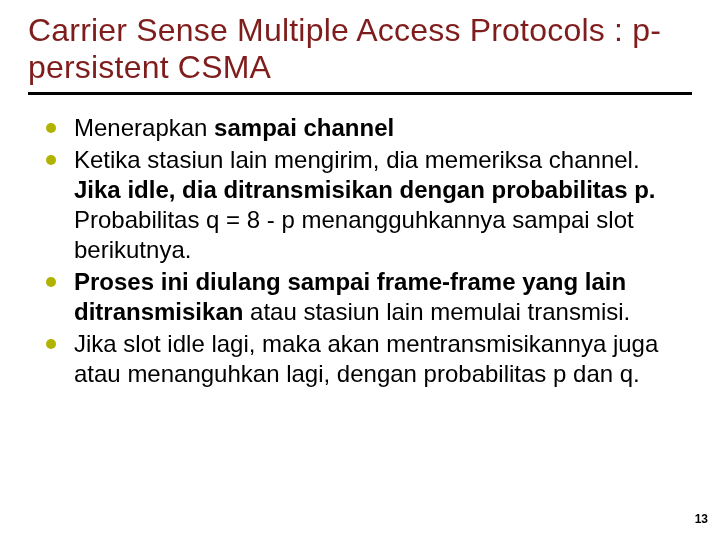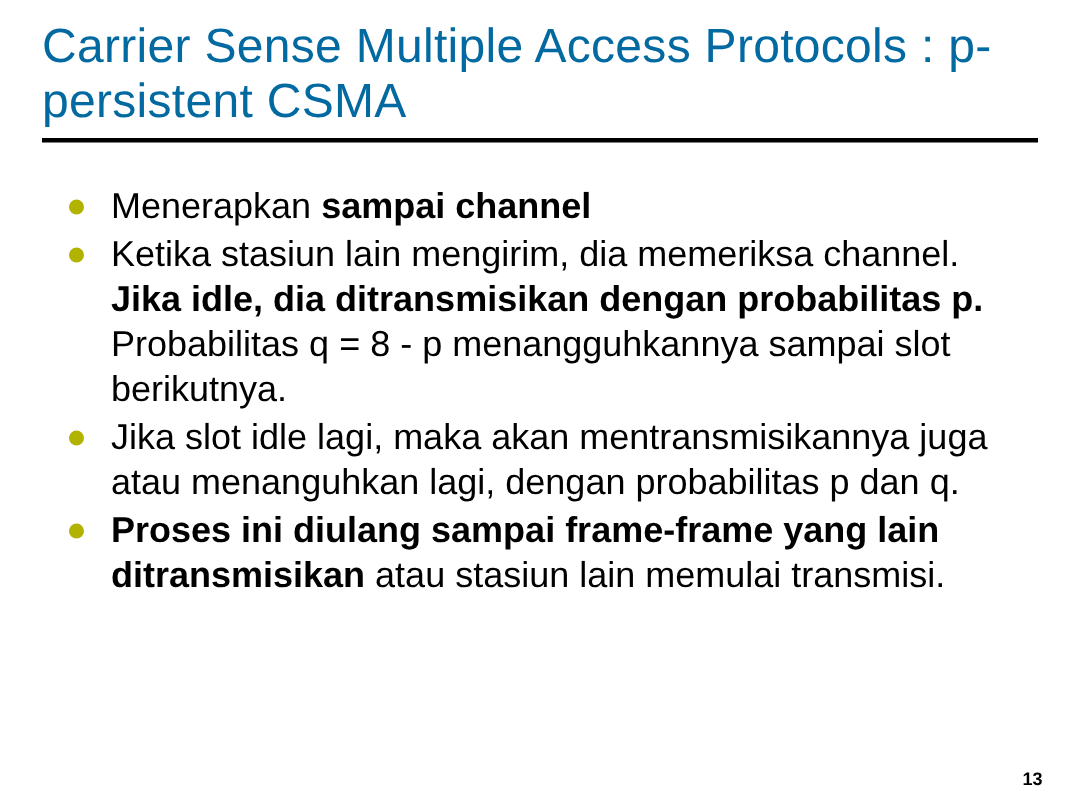--- a/index.html
+++ b/index.html
@@ -13,25 +13,25 @@
   }
   .slide {
     width: 100%;
     height: 100%;
     padding: 12px 28px 20px 28px;
     position: relative;
   }
   .title {
     font-size: 32px;
     font-weight: 400;
-    color: #0369a1;
+    color: #7f1d1d;
     line-height: 1.15;
     padding-bottom: 6px;
     border-bottom: 3px solid #000;
-    margin-bottom: 28px;
+    margin-bottom: 18px;
     letter-spacing: 0.2px;
   }
   .content {
     padding-left: 18px;
   }
   .bullet-row {
     display: flex;
     align-items: flex-start;
     margin-bottom: 2px;
   }
@@ -47,21 +47,21 @@
   .bullet-text {
     font-size: 24px;
     line-height: 1.25;
     color: #000;
     flex: 1;
   }
   .bullet-text .b { font-weight: 700; }
   .page-num {
     position: absolute;
     bottom: 14px;
-    right: 25px;
+    right: 12px;
     font-size: 12px;
     font-weight: 700;
     color: #000;
   }
 </style>
 </head>
 <body>
 
 <div class="slide">
   <h1 class="title">Carrier Sense Multiple Access Protocols : p-persistent CSMA</h1>
@@ -70,22 +70,22 @@
       <div class="bullet-row">
         <div class="bullet-dot"></div>
         <div class="bullet-text"><span>Menerapkan </span><span class="b">sampai channel</span></div>
       </div>
       <div class="bullet-row">
         <div class="bullet-dot"></div>
         <div class="bullet-text"><span>Ketika stasiun lain mengirim, dia memeriksa channel. </span><span class="b">Jika idle, dia ditransmisikan dengan probabilitas p. </span><span>Probabilitas q = 8 - p menangguhkannya sampai slot berikutnya.</span></div>
       </div>
       <div class="bullet-row">
         <div class="bullet-dot"></div>
-        <div class="bullet-text"><span>Jika slot idle lagi, maka akan mentransmisikannya juga atau menanguhkan lagi, dengan probabilitas p dan q.</span></div>
+        <div class="bullet-text"><span class="b">Proses ini diulang sampai frame-frame yang lain ditransmisikan </span><span>atau stasiun lain memulai transmisi.</span></div>
       </div>
       <div class="bullet-row">
         <div class="bullet-dot"></div>
-        <div class="bullet-text"><span class="b">Proses ini diulang sampai frame-frame yang lain ditransmisikan </span><span>atau stasiun lain memulai transmisi.</span></div>
+        <div class="bullet-text"><span>Jika slot idle lagi, maka akan mentransmisikannya juga atau menanguhkan lagi, dengan probabilitas p dan q.</span></div>
       </div>
     </div>
 
   <div class="page-num">13</div>
 </div>
 
 </body></html>

